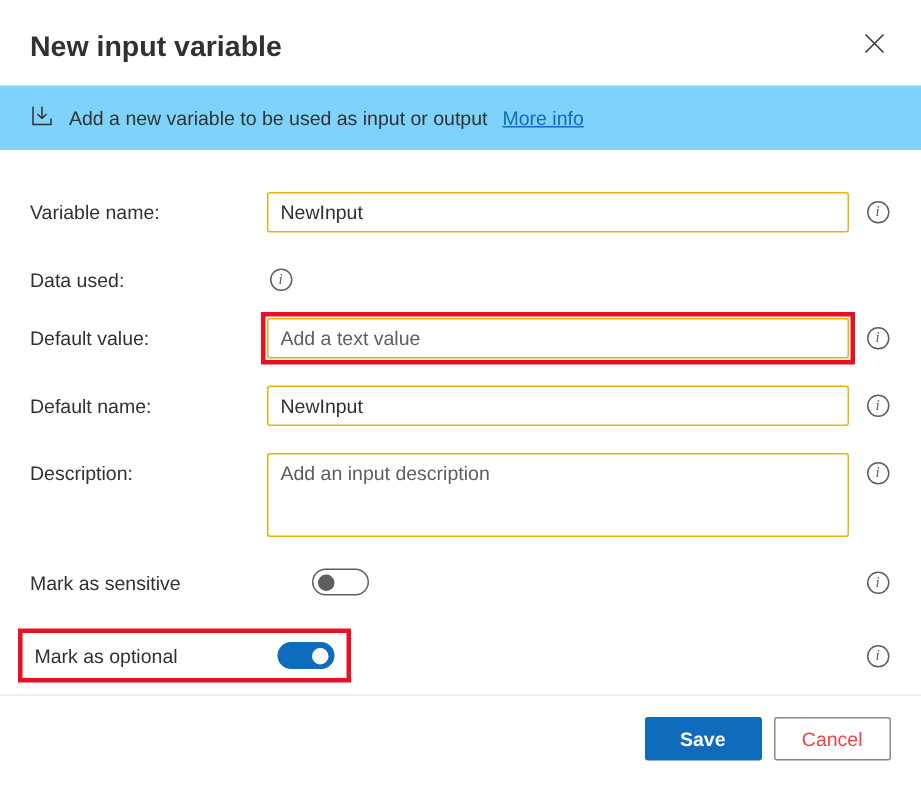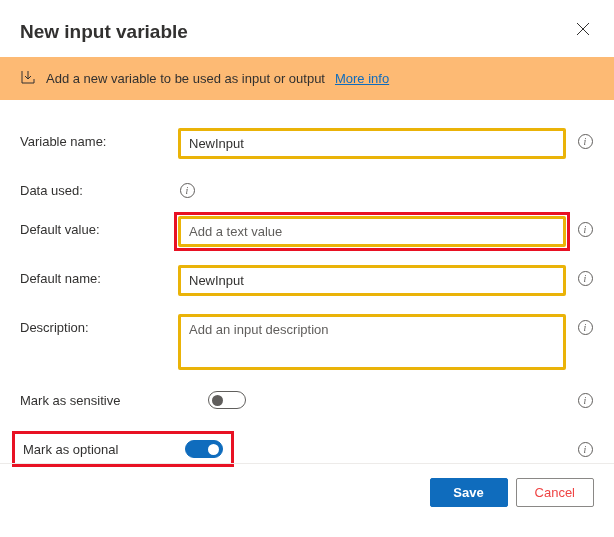--- a/index.html
+++ b/index.html
@@ -18,21 +18,21 @@
     align-items: flex-end;
     justify-content: space-between;
     padding: 18px 20px 14px 20px;
   }
   .header h2 { font-size: 19px; font-weight: 600; color: #323130; }
   .close-btn {
     background: none; border: none; cursor: pointer; padding: 4px;
     color: #323130;
   }
   .info-banner {
-    background: #fdba74;
+    background: #7dd3fc;
     display: flex;
     align-items: center;
     gap: 10px;
     padding: 12px 20px;
     font-size: 13px;
     color: #323130;
   }
   .info-banner a { color: #0f6cbd; text-decoration: underline; }
   .form { padding: 28px 20px 0 20px; }
   .row {
@@ -52,21 +52,21 @@
   .toggle-row .label-col { padding-top: 0; }
   .field-col { flex: 1; position: relative; }
   .info-col {
     width: 18px; flex: 0 0 18px;
     display: flex; align-items: center; justify-content: center;
     padding-top: 6px;
   }
   .toggle-row .info-col { padding-top: 0; }
   .txt-input, .select-input, .textarea-input {
     width: 100%;
-    border: 3px solid #eab308;
+    border: 1px solid #eab308;
     background: #fff;
     font-family: inherit;
     font-size: 13px;
     padding: 5px 8px;
     color: #323130;
     outline: none;
     border-radius: 2px;
   }
   .txt-input::placeholder, .textarea-input::placeholder { color: #605e5c; }
   .select-input { appearance: none; padding-right: 28px; }

